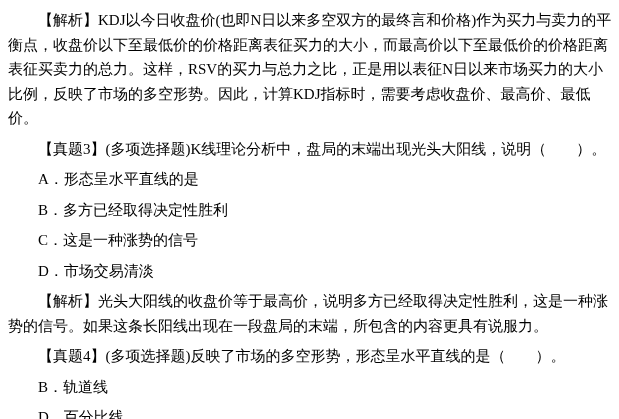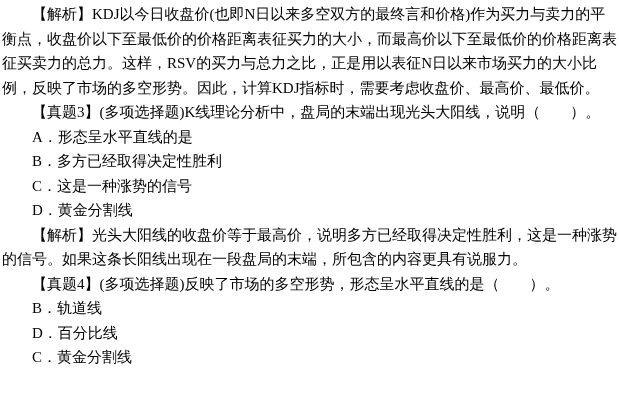--- a/index.html
+++ b/index.html
@@ -17,35 +17,35 @@
     width: 619px;
     height: 419px;
     padding: 2px 1px 0 2px;
     font-family: "Liberation Serif", serif;
     font-size: 15px;
     line-height: 24.5px;
     color: #000000;
     background: #ffffff;
   }
   .para {
-    margin: 0;
+    margin: 6px;
     padding: 0;
     text-indent: 2em;
     word-break: break-all;
     white-space: pre-wrap;
   }
 </style>
 </head>
 <body>
 
 <div class="page">
   <p class="para">【解析】KDJ以今日收盘价(也即N日以来多空双方的最终言和价格)作为买力与卖力的平衡点，收盘价以下至最低价的价格距离表征买力的大小，而最高价以下至最低价的价格距离表征买卖力的总力。这样，RSV的买力与总力之比，正是用以表征N日以来市场买力的大小比例，反映了市场的多空形势。因此，计算KDJ指标时，需要考虑收盘价、最高价、最低价。</p>
   <p class="para">【真题3】(多项选择题)K线理论分析中，盘局的末端出现光头大阳线，说明（　　）。</p>
   <p class="para">A．形态呈水平直线的是</p>
   <p class="para">B．多方已经取得决定性胜利</p>
   <p class="para">C．这是一种涨势的信号</p>
-  <p class="para">D．黄金分割线</p>
+  <p class="para">D．市场交易清淡</p>
   <p class="para">【解析】光头大阳线的收盘价等于最高价，说明多方已经取得决定性胜利，这是一种涨势的信号。如果这条长阳线出现在一段盘局的末端，所包含的内容更具有说服力。</p>
   <p class="para">【真题4】(多项选择题)反映了市场的多空形势，形态呈水平直线的是（　　）。</p>
   <p class="para">B．轨道线</p>
   <p class="para">D．百分比线</p>
   <p class="para">C．黄金分割线</p>
 </div>
 
 </body></html>

